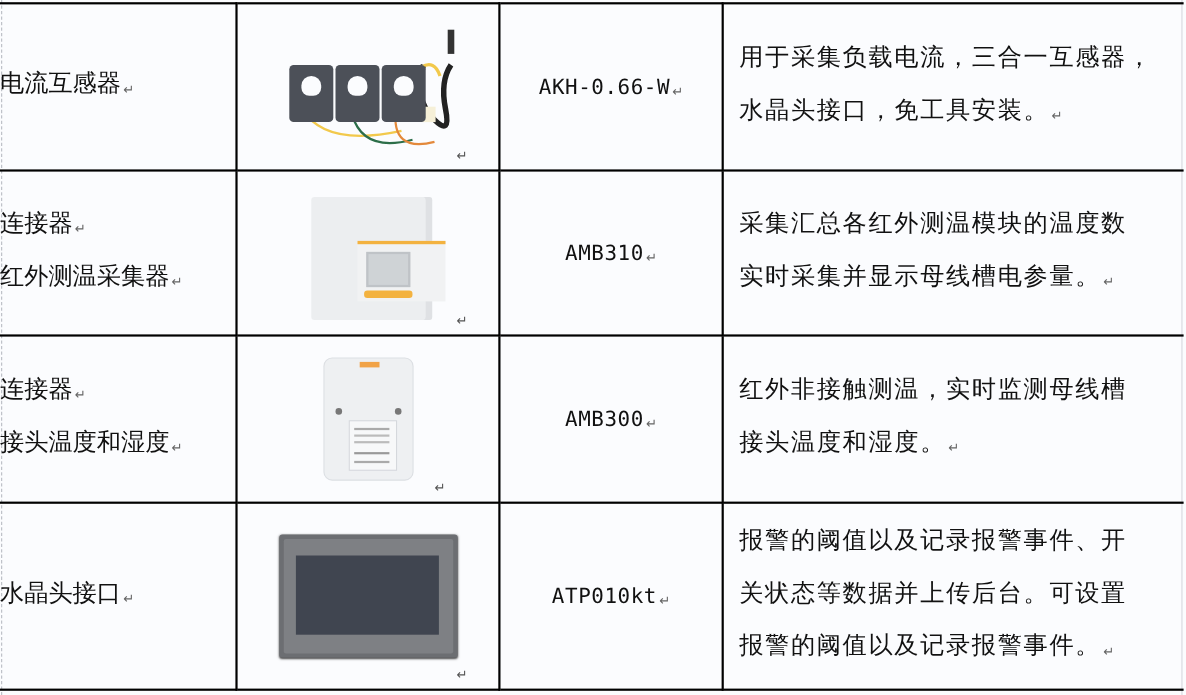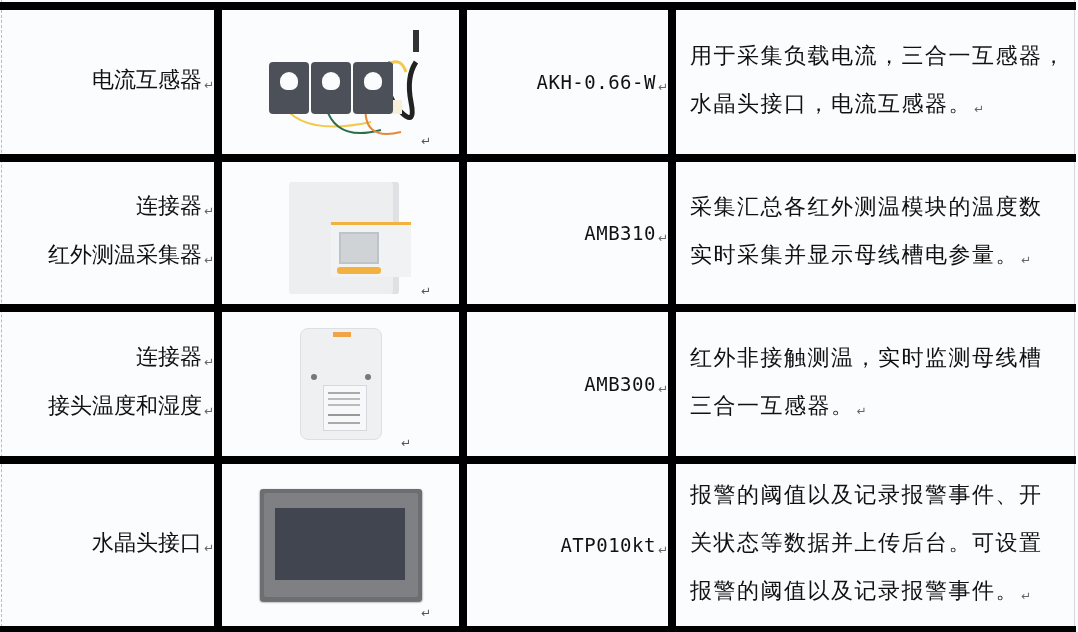--- a/index.html
+++ b/index.html
@@ -18,30 +18,30 @@
       position: absolute; left: 1074px; top: 0; width: 1px; height: 632px;
       background: #d6d8de;
     }
     table.spec {
       position: absolute; left: 0; top: 2px;
       border-collapse: collapse;
       table-layout: fixed;
       width: 1076px;
     }
     table.spec td {
-      border: 8px solid #000000;
+      border: 2px solid #000000;
       padding: 0;
       vertical-align: middle;
       position: relative;
     }
     table.spec tr > td:first-child { border-left: none; }
     table.spec tr > td:last-child { border-right: none; }
-    .c-name { width: 214px; text-align: right; font-size: 22px; line-height: 44px; }
+    .c-name { width: 214px; text-align: left; font-size: 22px; line-height: 44px; }
     .c-img  { width: 237px; }
-    .c-model { width: 201px; text-align: right; font-family: "DejaVu Sans Mono", monospace; font-size: 19px; letter-spacing: 0.5px; margin-top: 34px; }
+    .c-model { width: 201px; text-align: center; font-family: "DejaVu Sans Mono", monospace; font-size: 19px; letter-spacing: 0.5px; margin-top: 34px; }
     .c-desc { text-align: left; font-size: 22px; line-height: 48px; padding-left: 14px !important; padding-right: 4px !important; letter-spacing: 1.5px; }
     .ret {
       display: inline-block; font-size: 12px; color: #666; margin-left: 2px; vertical-align: -2px;
       font-family: "DejaVu Sans", sans-serif; letter-spacing: 0;
     }
     .img-ret { position: absolute; right: 28px; bottom: 6px; font-size: 12px; color: #555; }
     .img-wrap { position: relative; display: flex; align-items: center; justify-content: center; }
 
     
     .ct { position: relative; width: 200px; height: 120px; }
@@ -102,21 +102,21 @@
           <div class="core" style="left:112px;"></div>
         </div>
       </div>
       <span class="img-ret">↵</span>
     </td>
     <td class="c-model">
       <span>AKH-0.66-W</span><span class="ret">↵</span>
     </td>
     <td class="c-desc">
       <div>用于采集负载电流，三合一互感器，</div>
-      <div><span>水晶头接口，电流互感器。</span><span class="ret">↵</span></div>
+      <div><span>水晶头接口，免工具安装。</span><span class="ret">↵</span></div>
     </td>
   </tr>
 
   <tr style="height:150px;">
     <td class="c-name">
       <div><span>连接器</span><span class="ret">↵</span></div>
       <div><span>红外测温采集器</span><span class="ret">↵</span></div>
     </td>
     <td class="c-img">
       <div class="img-wrap">
@@ -152,21 +152,21 @@
           <div class="label"></div>
         </div>
       </div>
       <span class="img-ret" style="right:48px;">↵</span>
     </td>
     <td class="c-model">
       <span>AMB300</span><span class="ret">↵</span>
     </td>
     <td class="c-desc">
       <div>红外非接触测温，实时监测母线槽</div>
-      <div><span>三合一互感器。</span><span class="ret">↵</span></div>
+      <div><span>接头温度和湿度。</span><span class="ret">↵</span></div>
     </td>
   </tr>
 
   <tr style="height:170px;">
     <td class="c-name">
       <span>水晶头接口</span><span class="ret">↵</span>
     </td>
     <td class="c-img">
       <div class="img-wrap">
         <div class="panel">

